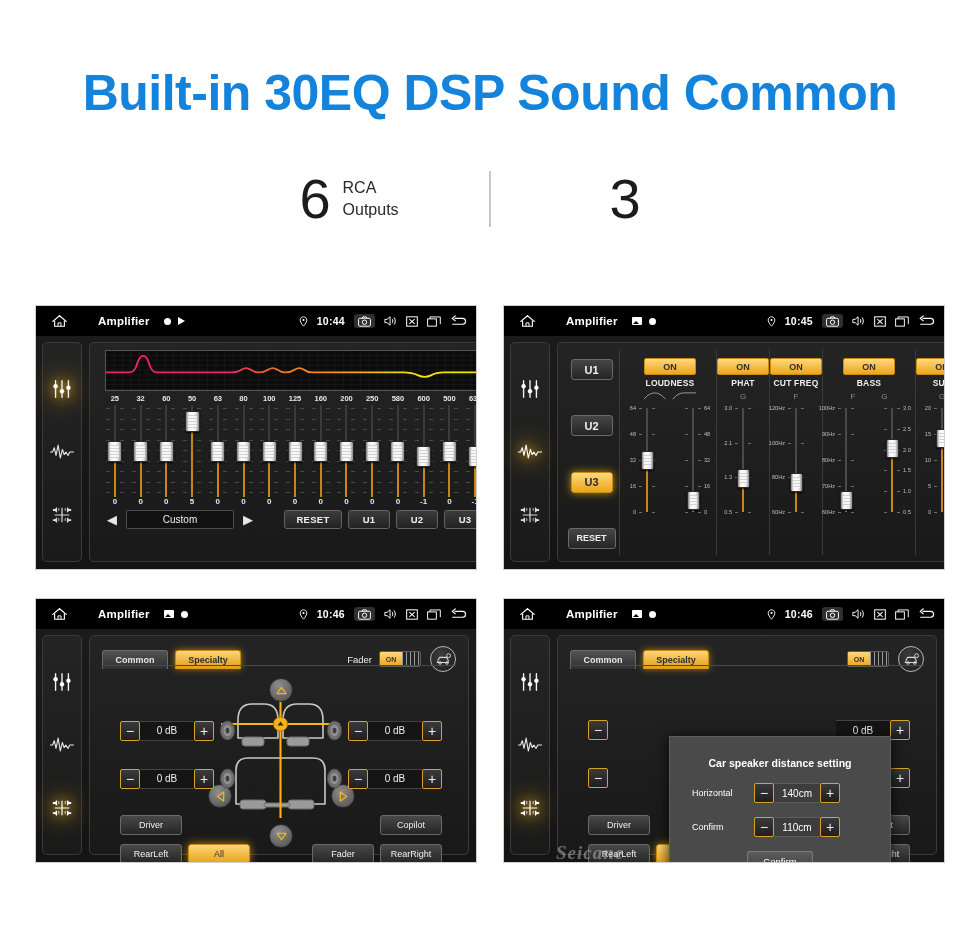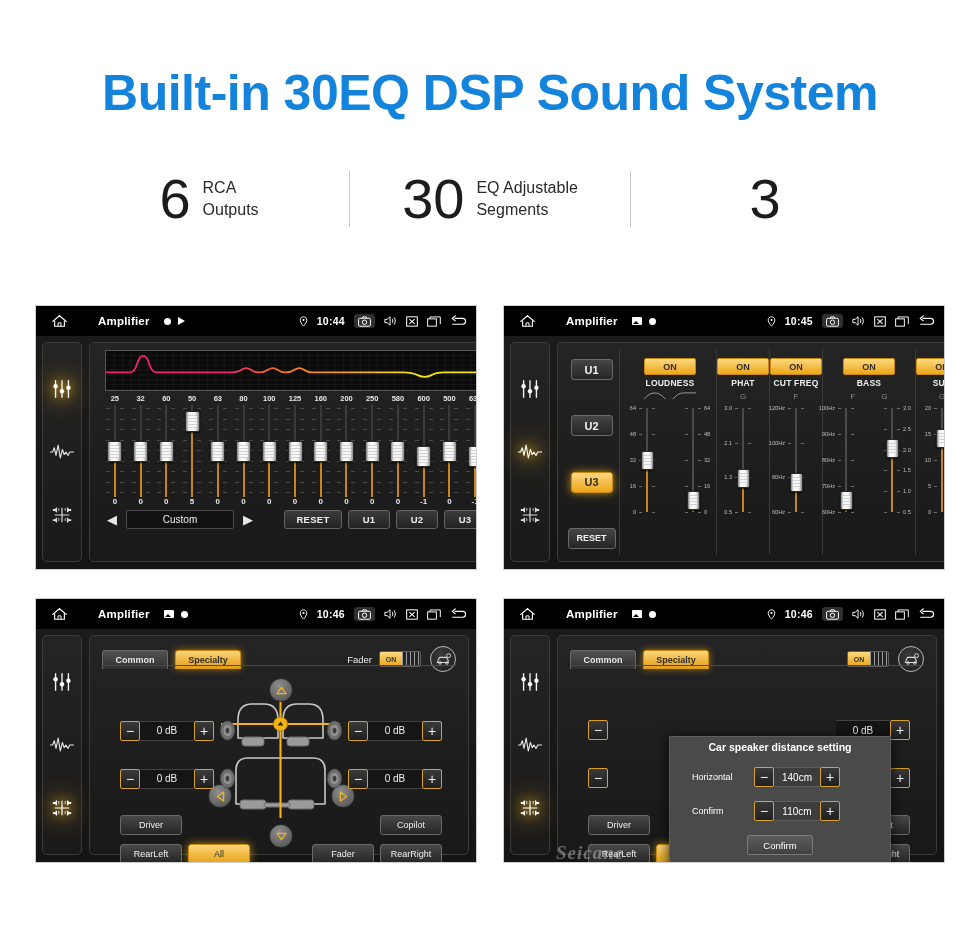--- a/index.html
+++ b/index.html
@@ -297,21 +297,21 @@
     background: linear-gradient(180deg,#fcd57a,#e8a317); border-color:#c98b10; color:#2e2e2e;
     box-shadow:0 0 8px rgba(245,179,23,.7);
   }
 
   
   .dialog {
     position:absolute; z-index:30;
     left:105px; top:64px; width:222px; height:155px;
     background:#4a4a4a; border:1px solid #5e5e5e;
     box-shadow:0 2px 12px rgba(0,0,0,.8);
-    padding-top:4px;
+    padding-top:20px;
   }
   .dlg-title { text-align:center; color:#fff; font-size:10.5px; font-weight:bold; }
   .dlg-row { display:flex; align-items:center; margin-top:14px; padding-left:22px; }
   .dlg-lab { color:#fff; font-size:9px; width:62px; }
   .dlg-stepper { display:flex; align-items:center; }
   .dlg-val {
     width:46px; height:20px; background:#3d3d3d; color:#fff; font-size:10px;
     display:flex; align-items:center; justify-content:center;
     border-top:1.4px solid #5d5d5d; border-bottom:1.4px solid #5d5d5d;
   }
@@ -324,38 +324,31 @@
   .watermark {
     position:absolute; left:52px; bottom:-2px; z-index:40;
     font-family:"Liberation Serif", serif; font-style:italic; font-weight:bold;
     font-size:19px; color:rgba(210,210,210,.45);
     letter-spacing:1px;
   }
 </style>
 </head>
 <body>
 
-<div class="headline">Built-in 30EQ DSP Sound System</div>
+<div class="headline">Built-in 30EQ DSP Sound Common</div>
 
 <div class="stats">
   <div class="stat">
     <div class="stat-num">6</div>
     <div class="stat-txt">
       <div>RCA</div>
       <div>Outputs</div>
     </div>
   </div>
   <div class="stat-div"></div>
-  <div class="stat">
-    <div class="stat-num">30</div>
-    <div class="stat-txt">
-      <div>EQ Adjustable</div>
-      <div>Segments</div>
-    </div>
-  </div>
   <div class="stat-div"></div>
   <div class="stat">
     <div class="stat-num">3</div>
   </div>
 </div>
 
 <div class="grid">
 
   <div class="grid-row">
 

